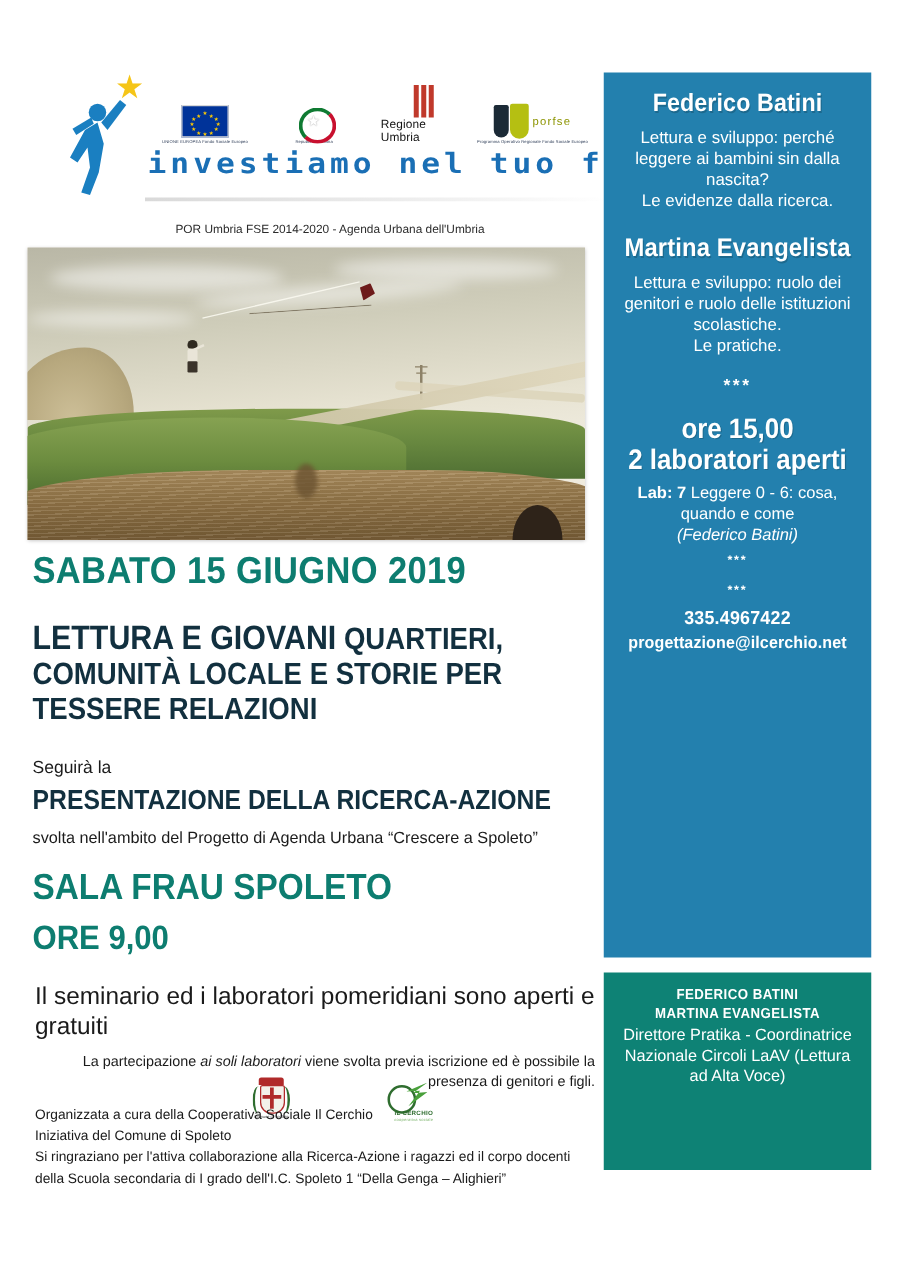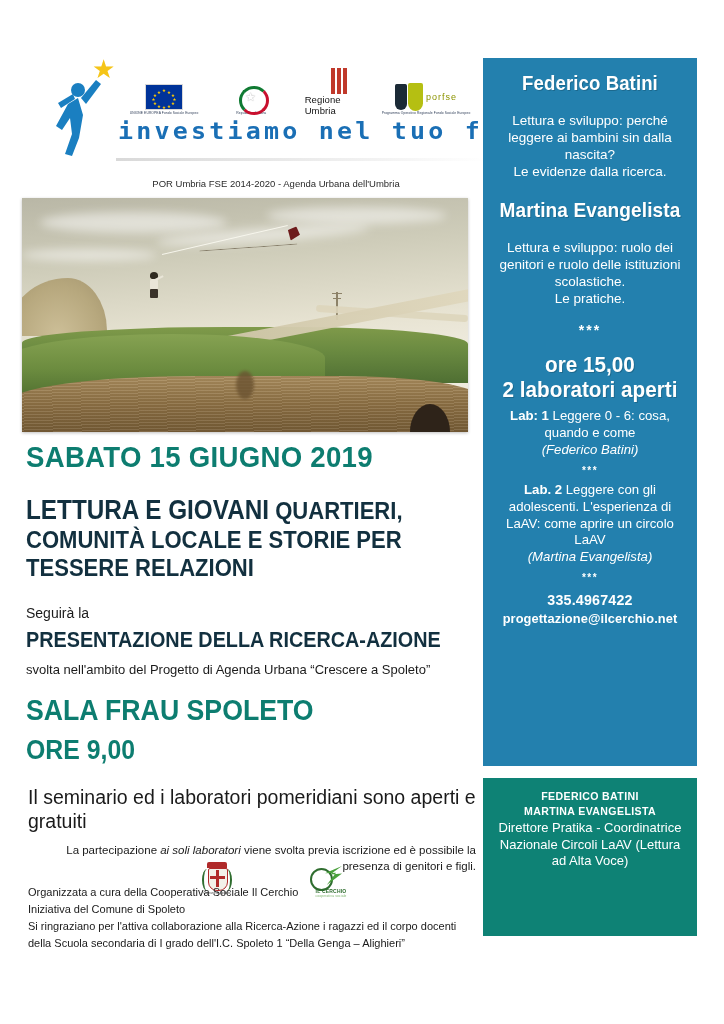--- a/index.html
+++ b/index.html
@@ -40,21 +40,21 @@
       border-radius:2px 2px 7px 7px;margin-right:1px;}
   .porfse .shield2{width:20px;height:28px;background:#b5bf12;
       border-radius:2px 2px 8px 8px;margin-right:3px;}
   .porfse .word{font-size:9px;color:#8c9400;letter-spacing:1px;}
 
   .slogan{position:absolute;left:88px;top:58px;font-size:25px;font-weight:bold;
           color:#1a6fb5;letter-spacing:3.2px;font-family:"DejaVu Sans Mono",monospace;
           white-space:nowrap;transform:scaleY(.9);transform-origin:left top;}
   .rule{position:absolute;left:86px;top:98px;width:370px;height:3px;
         background:linear-gradient(90deg,#d9d9d9,#f2f2f2 70%,#fff);}
-  .por-line{position:absolute;left:16px;top:118px;width:460px;text-align:center;
+  .por-line{position:absolute;left:4px;top:118px;width:460px;text-align:center;
             font-size:9.5px;color:#2b2b2b;}
 
   
   .hero{position:absolute;left:22px;top:198px;width:446px;height:234px;
         overflow:hidden;background:#d8d2c4;box-shadow:0 1px 3px rgba(0,0,0,.25);}
   .sky{position:absolute;inset:0;
        background:linear-gradient(175deg,#b9b7a6 0%,#cfcdba 28%,#e7e3d2 55%,#f0ece0 72%,#efe9da 100%);}
   .cloud{position:absolute;background:rgba(255,255,255,.5);border-radius:50%;
          filter:blur(5px);}
   .c1{left:4%;top:6%;width:42%;height:9%;}
@@ -176,21 +176,21 @@
             background:#2380AE;color:#fff;text-align:center;
             padding:10px 9px 8px;box-sizing:border-box;}
   .green-box{position:absolute;left:483px;top:778px;width:214px;height:158px;
             background:#0E8275;color:#fff;text-align:center;
             padding:10px 9px;box-sizing:border-box;}
 
   .sp-name{font-size:20px;font-weight:bold;letter-spacing:.1px;line-height:1.15;
            transform:scaleX(.93);margin:4px 0 2px;
            text-shadow:1px 1px 0 rgba(0,0,0,.18);}
   .sp-name.two{font-size:20.5px;line-height:1.1;margin:4px 0 3px;}
-  .sp-desc{font-size:13.5px;line-height:1.25;margin:16px 0 4px;}
+  .sp-desc{font-size:13.5px;line-height:1.25;margin:5px 0 4px;}
   .stars3{font-size:14px;letter-spacing:2px;font-weight:bold;margin:10px 0 8px;}
   .stars3.sm{font-size:10px;margin:7px 0 6px;letter-spacing:1.5px;}
   .ore-big{font-size:22.5px;font-weight:bold;line-height:1.13;
            transform:scaleX(.92);margin:6px 0 6px;
            text-shadow:1px 1px 0 rgba(0,0,0,.18);}
   .lab{font-size:13.2px;line-height:1.26;margin:0;}
   .lab b{font-weight:bold;}
   .lab i{font-style:italic;}
   .info{font-size:13.2px;line-height:1.3;margin:4px 0 0;}
   .phone{font-size:15px;font-weight:bold;letter-spacing:.2px;margin:2px 0 0;
@@ -370,30 +370,26 @@
       <div class="sp-name two" style="margin-top:14px">Martina Evangelista</div>
       <div class="sp-desc" style="white-space:pre-line">Lettura e sviluppo: ruolo dei genitori e ruolo delle istituzioni scolastiche.
 Le pratiche.</div>
 
       <div class="stars3">***</div>
 
       <div class="ore-big" style="white-space:pre-line">ore 15,00
 2 laboratori aperti</div>
 
       <div class="lab">
-        <b>Lab: 1</b><span> Leggere 0 - 6: cosa, quando e come</span><br>
+        <b>Lab: 7</b><span> Leggere 0 - 6: cosa, quando e come</span><br>
         <i>(Federico Batini)</i>
       </div>
 
       <div class="stars3 sm">***</div>
 
-      <div class="lab">
-        <b>Lab. 2</b><span> Leggere con gli adolescenti. L'esperienza di LaAV: come aprire un circolo LaAV</span><br>
-        <i>(Martina Evangelista)</i>
-      </div>
 
       <div class="stars3 sm">***</div>
 
       <div class="phone">335.4967422</div>
       <div class="mail">progettazione@ilcerchio.net</div>
     </div>
   </div>
 
   <div class="green-box">
     <div class="g-name">FEDERICO BATINI</div>

